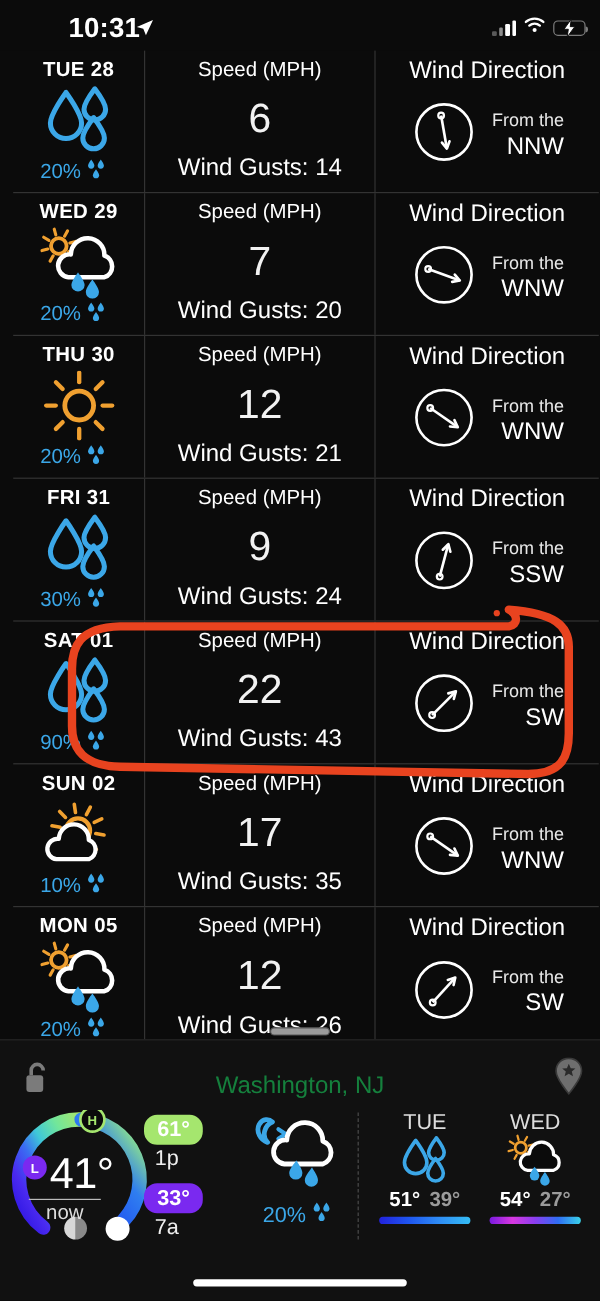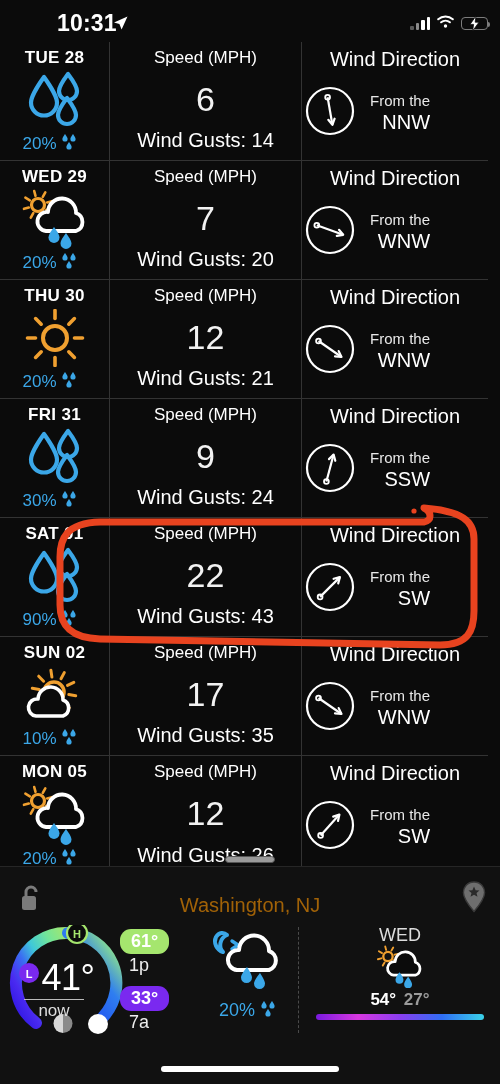--- a/index.html
+++ b/index.html
@@ -38,21 +38,21 @@
     position:relative; padding:1.3px;
   }
   .batt:after {
     content:""; position:absolute; right:-3.4px; top:4px;
     width:2px; height:5px; background:#7d7d7d; border-radius:0 2px 2px 0;
   }
   .batt .fill { height:100%; width:72%; background:#39d353; border-radius:2.3px; }
   .batt .bolt { position:absolute; left:7px; top:-1.5px; }
 
   
-  .table { position:absolute; top:42px; left:0; width:488px; }
+  .table { position:absolute; top:42px; left:11px; width:488px; }
   .row {
     position:relative; display:flex; height:119px;
     border-bottom:1px solid #333;
   }
   .row:last-child { border-bottom:none; }
   .cell-day {
     width:110px; position:relative;
     border-right:1px solid #333;
     display:flex; flex-direction:column; align-items:center;
   }
@@ -78,21 +78,21 @@
   .speed-title { font-size:17px; color:#fff; }
   .speed-val { font-size:34px; color:#f2f2f2; font-weight:300; line-height:1; }
   .speed-gust { font-size:20px; color:#fff; }
 
   .cell-wind {
     flex:1; display:flex; flex-direction:column; align-items:center;
     padding-top:6px;
   }
   .wind-title { font-size:20px; color:#fff; }
   .wind-body {
-    flex:1; display:flex; align-items:center; 
+    flex:1; display:flex; align-items:center; justify-content:center;
     gap:12px; width:100%; padding-bottom:6px;
   }
   .wind-text { text-align:left; }
   .wind-from { font-size:15px; color:#e8e8e8; }
   .wind-dir { font-size:20px; color:#fff; text-align:right; margin-top:2px; }
 
   
   .annot {
     position:absolute; left:0; top:495px;
     width:500px; height:160px; pointer-events:none; z-index:35;
@@ -105,21 +105,21 @@
   }
   .grab {
     position:absolute; top:-11px; left:50%; transform:translateX(-50%);
     width:50px; height:7px; border-radius:4px; background:#9a9a9a;
     border:1px solid #555;
   }
   .lock-ico { position:absolute; left:20px; top:18px; }
   .pin-ico { position:absolute; right:14px; top:14px; }
   .city {
     position:absolute; top:27px; left:0; width:500px; text-align:center;
-    font-size:20px; color:#a16207;
+    font-size:20px; color:#15803d;
   }
 
   .dial { position:absolute; left:8px; top:58px; width:120px; height:118px; }
   .dial-temp {
     position:absolute; left:0; top:32px; width:120px; text-align:center;
     font-size:36px; font-weight:normal; color:#fff; letter-spacing:-0.5px;
   }
   .dial-now {
     position:absolute; left:16px; top:74px; width:60px; text-align:center;
     font-size:17px; color:#ddd; border-top:1.5px solid #bbb; padding-top:1px;
@@ -596,20 +596,35 @@
             <path d="M9 10 C9 10 6.4 13.4 6.4 15 A2.6 2.6 0 0 0 11.6 15 C11.6 13.4 9 10 9 10Z" fill="#3ba7e8"></path>
           </svg>
         </span>
       </div>
     </div>
 
     <div class="vdiv"></div>
 
     <div class="fdays" id="fdays">
         <div class="fday">
+          <div class="fday-name">TUE</div>
+     <div class="fday-ico">
+            <svg width="44.64" height="41.76" viewBox="0 0 62 58">
+      <path d="M20 6 C20 6 7 24 7 31.5 A13 13 0 0 0 33 31.5 C33 24 20 6 20 6 Z" fill="none" stroke="#3ba7e8" stroke-width="4.2" stroke-linejoin="round"></path>
+      <path d="M44 3 C44 3 35 15 35 20 A9 9 0 0 0 53 20 C53 15 44 3 44 3 Z" fill="none" stroke="#3ba7e8" stroke-width="4.2" stroke-linejoin="round"></path>
+      <path d="M43 27 C43 27 34 39 34 44 A9 9 0 0 0 52 44 C52 39 43 27 43 27 Z" fill="none" stroke="#3ba7e8" stroke-width="4.2" stroke-linejoin="round"></path>
+    </svg>
+          </div>
+     <div class="fday-temps">
+       <span class="fday-hi">51°</span>
+       <span class="fday-lo">39°</span>
+     </div>
+     <div class="fday-bar" style="background:linear-gradient(90deg,#2222dd,#1f57f0,#2f8ef5,#35bdf5)"></div>
+        </div>
+        <div class="fday">
           <div class="fday-name">WED</div>
      <div class="fday-ico">
             <svg width="50.4" height="43.199999999999996" viewBox="0 0 70 60">
       <circle cx="18" cy="16" r="6.5" fill="none" stroke="#f0a030" stroke-width="3.2"></circle>
               <line x1="27.2" y1="13.5" x2="32.0" y2="12.2" stroke="#f0a030" stroke-width="2.6" stroke-linecap="round"></line>
               <line x1="26.2" y1="20.8" x2="30.6" y2="23.3" stroke="#f0a030" stroke-width="2.6" stroke-linecap="round"></line>
               <line x1="20.5" y1="25.2" x2="21.8" y2="30.0" stroke="#f0a030" stroke-width="2.6" stroke-linecap="round"></line>
               <line x1="13.3" y1="24.2" x2="10.8" y2="28.6" stroke="#f0a030" stroke-width="2.6" stroke-linecap="round"></line>
               <line x1="8.8" y1="18.5" x2="4.0" y2="19.8" stroke="#f0a030" stroke-width="2.6" stroke-linecap="round"></line>
               <line x1="9.8" y1="11.3" x2="5.4" y2="8.7" stroke="#f0a030" stroke-width="2.6" stroke-linecap="round"></line>

